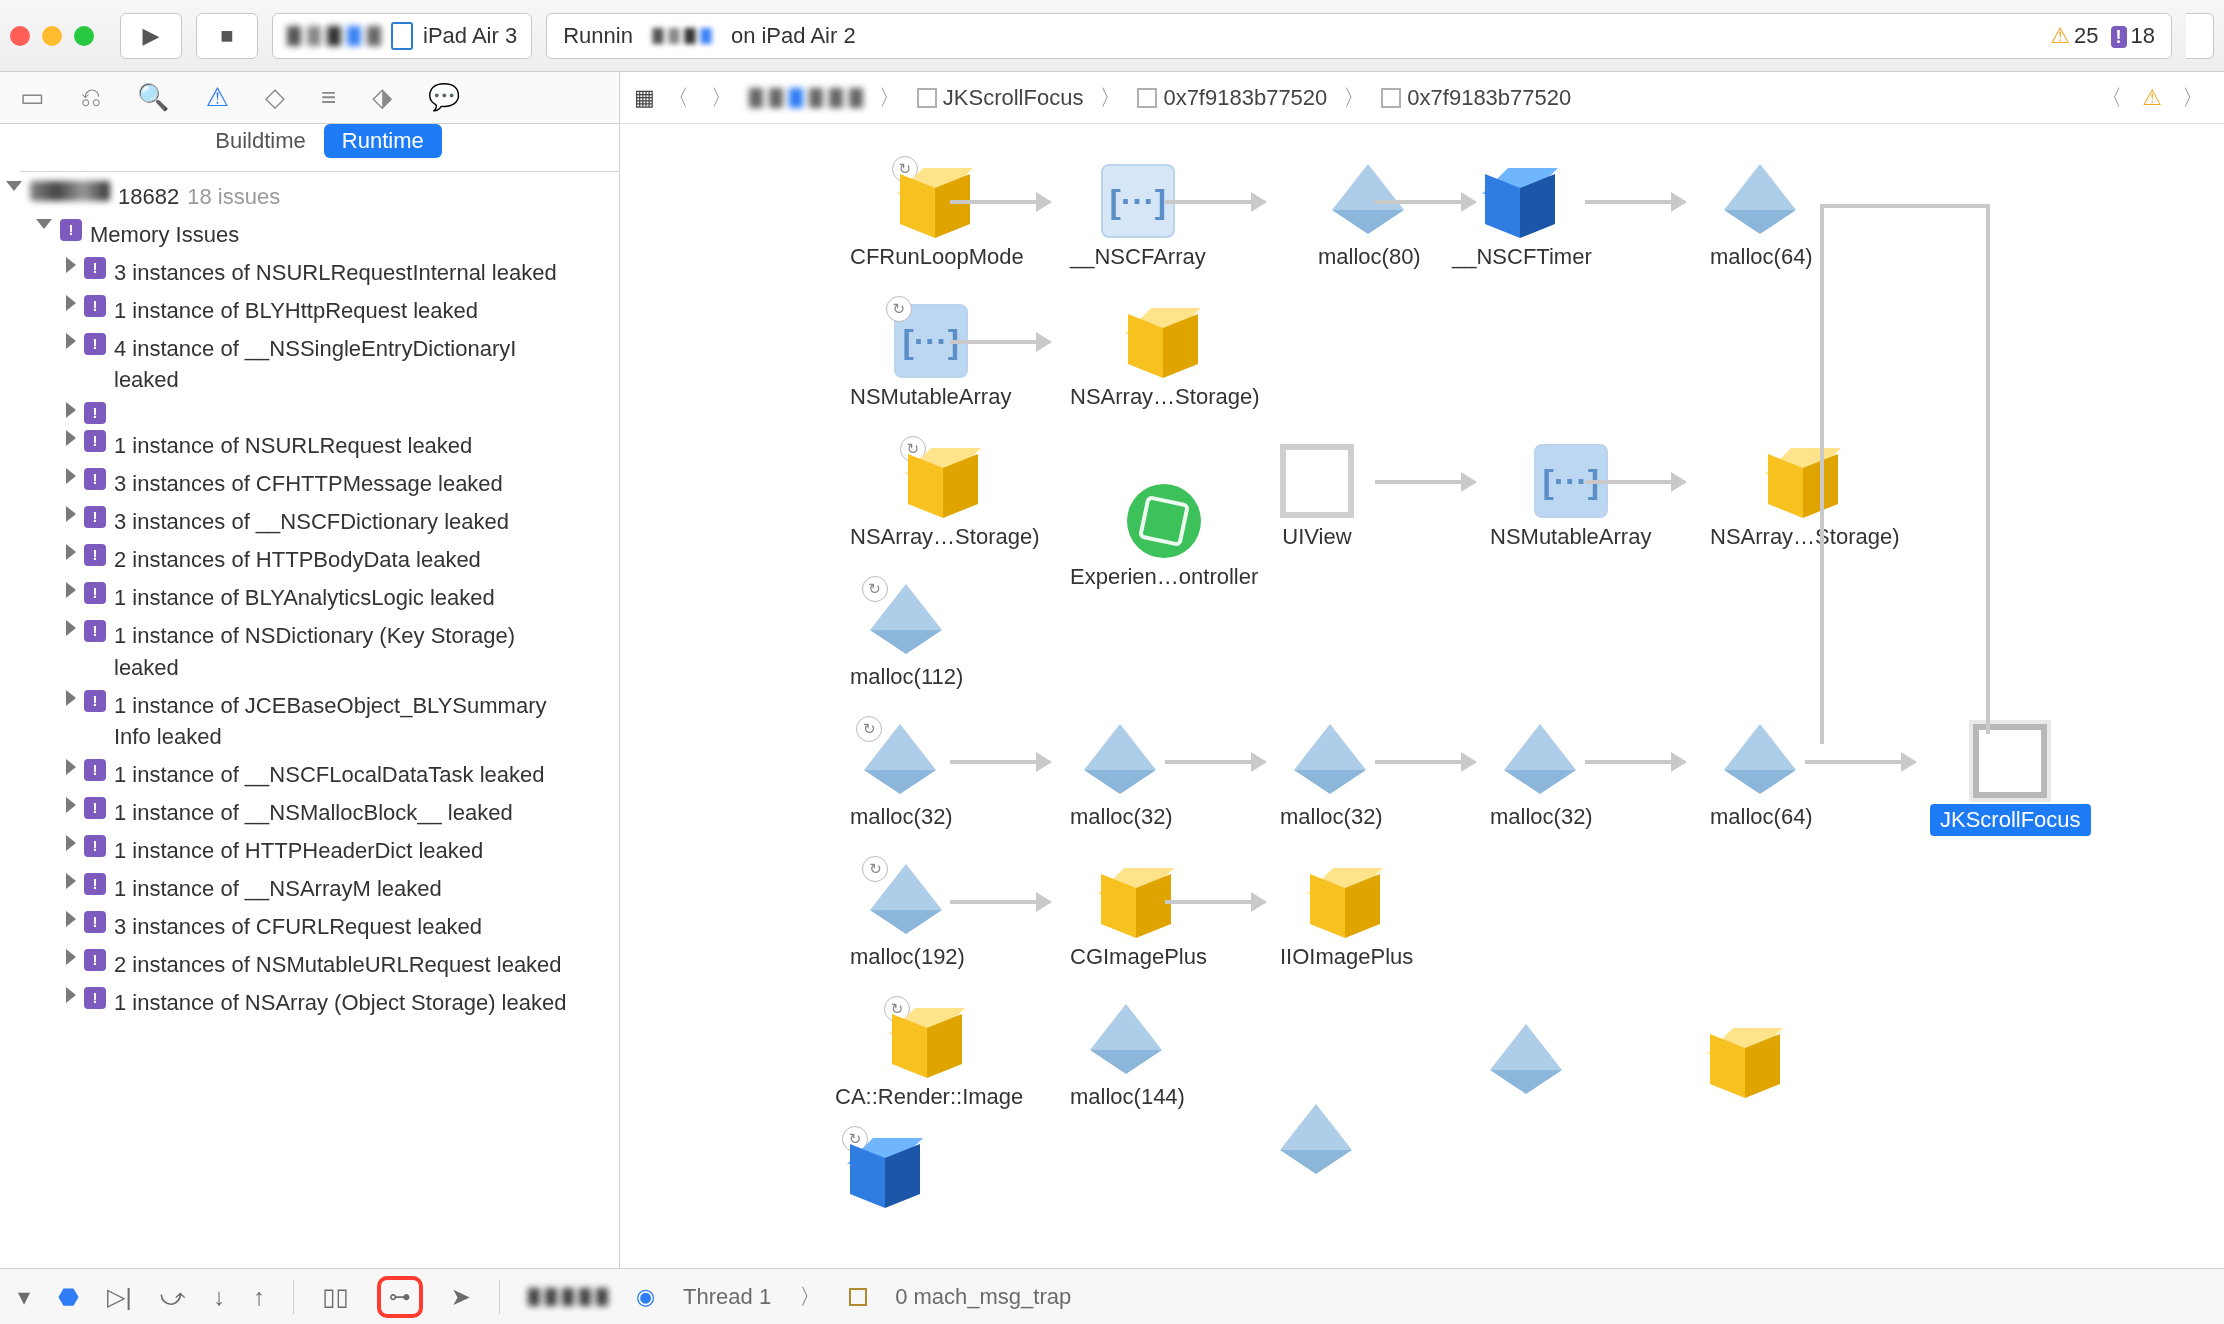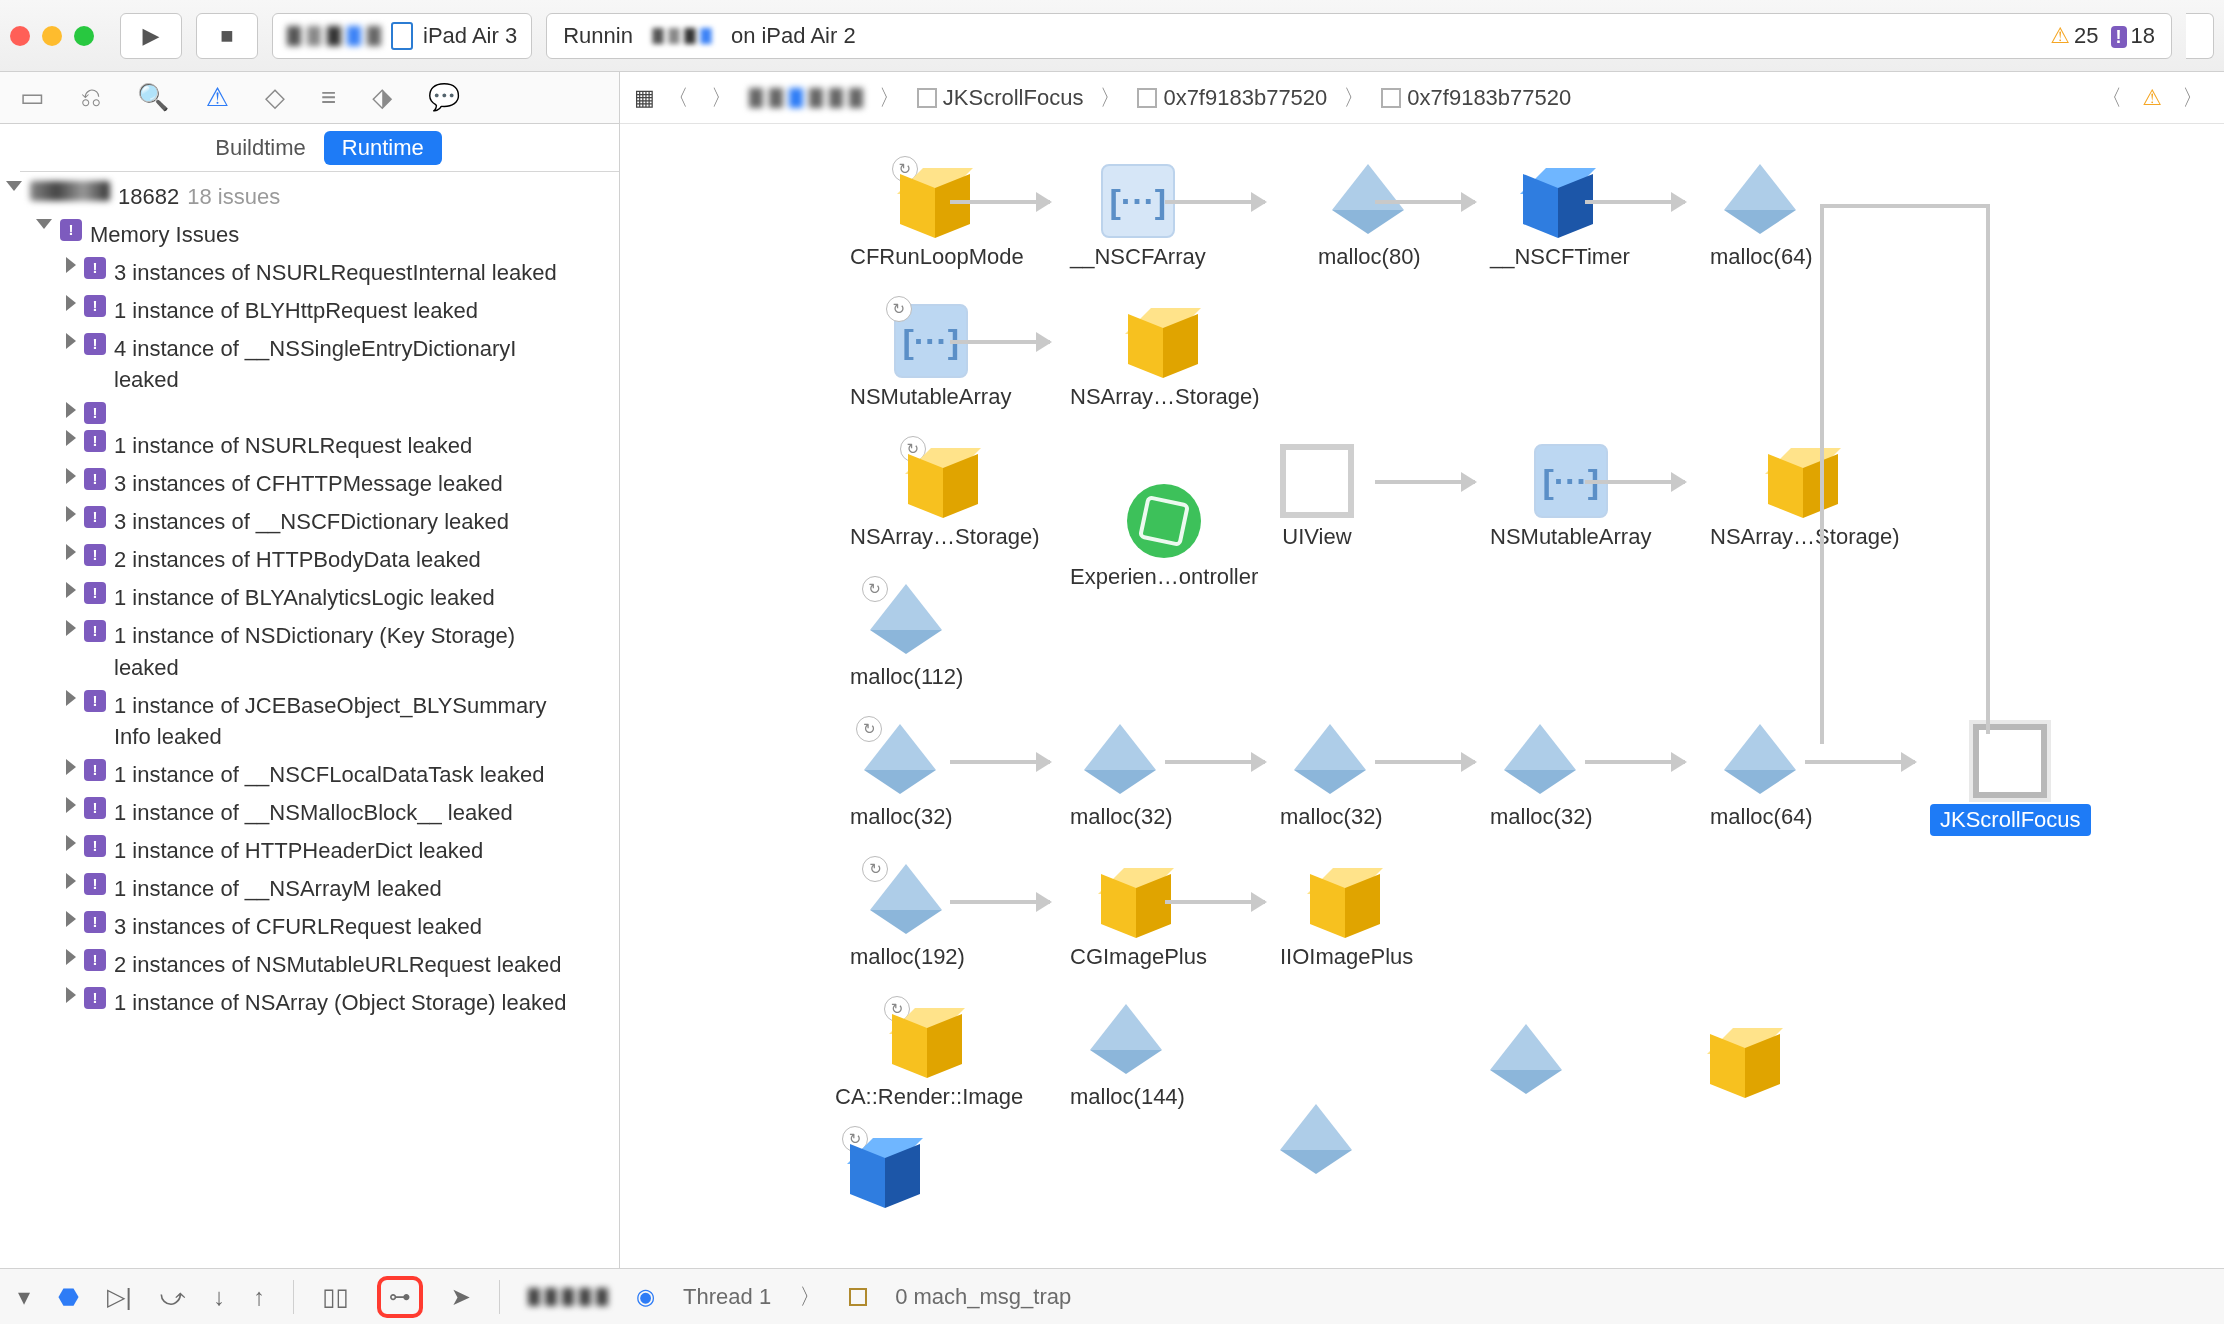--- a/index.html
+++ b/index.html
@@ -44,21 +44,21 @@
 .right-cap{width:28px;height:46px;border:1px solid #c8c8c8;border-left:none;border-radius:0 6px 6px 0;background:#fff;}
 
 
 .nav-icons {
   height:52px; border-bottom:1px solid #d0d0d0; display:flex; align-items:center;
   padding:0 20px; gap:36px; background:#fafafa; font-size:26px; color:#8a8a8a;
 }
 .nav-icons .active{ color:#2e7cf6; }
 
 
-.seg-row { height:48px; display:flex; align-items:center; justify-content:center; border-bottom:1px solid #d6d6d6; background:#fff;margin-left:20px; }
+.seg-row { height:48px; display:flex; align-items:flex-start; justify-content:center; border-bottom:1px solid #d6d6d6; background:#fff;margin-left:20px; }
 .seg { display:flex; }
 .seg button { font-size:22px; padding:4px 18px; border:none; background:transparent; color:#555;}
 .seg button.sel{ background:#1e7bf6; color:#fff; border-radius:6px; }
 
 
 .split { display:flex; height:calc(100% - 72px - 56px); }
 .sidebar { width:620px; border-right:1px solid #d0d0d0; background:#ffffff; overflow:hidden; }
 .tree { padding:6px 4px 20px 4px; font-size:22px; color:#333; }
 .tree-row { display:flex; align-items:flex-start; gap:8px; padding:3px 6px 3px 2px; line-height:1.45; }
 .indent0{padding-left:2px;} .indent1{padding-left:32px;} .indent2{padding-left:62px;}
@@ -352,21 +352,21 @@
             <div class="bracket">[···]</div>
           </div>
         <span class="label">__NSCFArray</span>
       </div>
       <div class="node" style="left:660px;top:40px;margin-left:38px;">
         <div class="shape">
             <div class="diam"></div>
           </div>
         <span class="label">malloc(80)</span>
       </div>
-      <div class="node" style="left:870px;top:40px;">
+      <div class="node" style="left:832px;top:40px;">
         <div class="shape">
             <div class="cube cube-b">
               <div class="top"></div>
               <div class="left"></div>
               <div class="right"></div>
             </div>
           </div>
         <span class="label">__NSCFTimer</span>
       </div>
       <div class="node" style="left:1090px;top:40px;">

